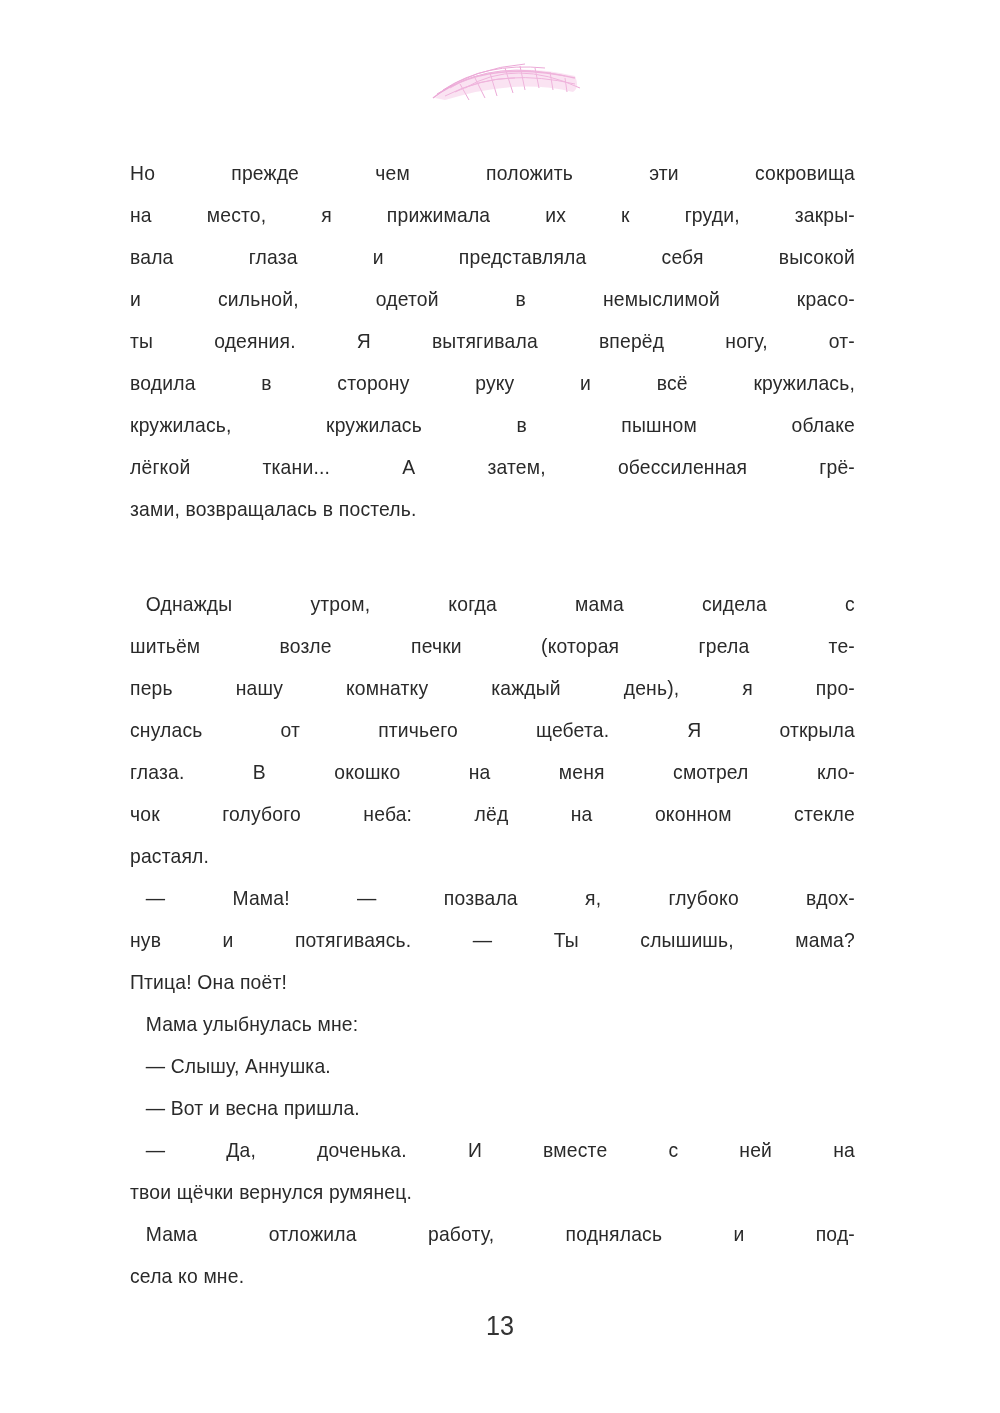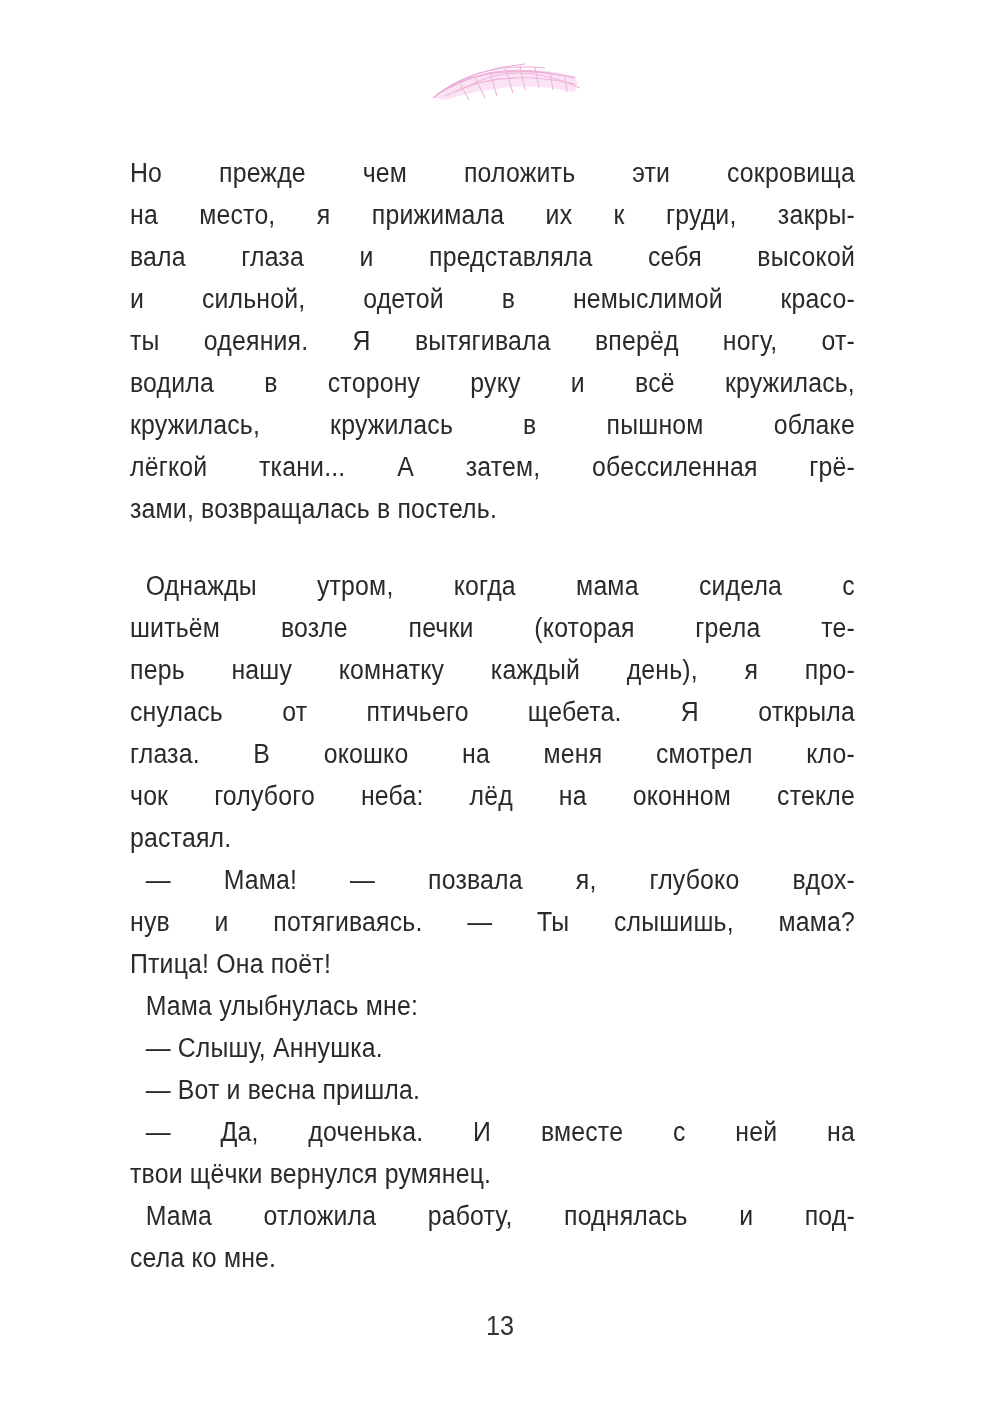--- a/index.html
+++ b/index.html
@@ -7,21 +7,21 @@
       width: 1000px; height: 1413px; background: #ffffff;
       position: relative; overflow: hidden;
       font-family: "Liberation Sans", sans-serif;
       color: #2a2a2a;
     }
     .feather {
       position: absolute; left: 425px; top: 48px; width: 160px; height: 58px;
     }
     .text-block {
       position: absolute; left: 130px; width: 725px;
-      font-size: 27px; letter-spacing: 0.2px;
+      font-size: 21px; letter-spacing: 0.2px;
     }
     .line {
       height: 42px; line-height: 42px; white-space: nowrap;
       text-align: justify; text-align-last: justify;
       transform: scaleX(0.92); transform-origin: left center; width: 788px;
     }
     .line.last { text-align-last: left; }
     .line.indent { padding-left: 17px; width: 771px; }
     .page-number {
       position: absolute; left: 0; width: 1000px; top: 1310px;
@@ -58,21 +58,21 @@
   <div class="line">на место, я прижимала их к груди, закры-</div>
   <div class="line">вала глаза и представляла себя высокой</div>
   <div class="line">и сильной, одетой в немыслимой красо-</div>
   <div class="line">ты одеяния. Я вытягивала вперёд ногу, от-</div>
   <div class="line">водила в сторону руку и всё кружилась,</div>
   <div class="line">кружилась, кружилась в пышном облаке</div>
   <div class="line">лёгкой ткани... А затем, обессиленная грё-</div>
   <div class="line last">зами, возвращалась в постель.</div>
 </div>
 
-<div class="text-block" style="top:565px;">
+<div class="text-block" style="top:583px;">
   <div class="line indent">Однажды утром, когда мама сидела с</div>
   <div class="line">шитьём возле печки (которая грела те-</div>
   <div class="line">перь нашу комнатку каждый день), я про-</div>
   <div class="line">снулась от птичьего щебета. Я открыла</div>
   <div class="line">глаза. В окошко на меня смотрел кло-</div>
   <div class="line">чок голубого неба: лёд на оконном стекле</div>
   <div class="line last">растаял.</div>
   <div class="line indent">— Мама! — позвала я, глубоко вдох-</div>
   <div class="line">нув и потягиваясь. — Ты слышишь, мама?</div>
   <div class="line last">Птица! Она поёт!</div>

